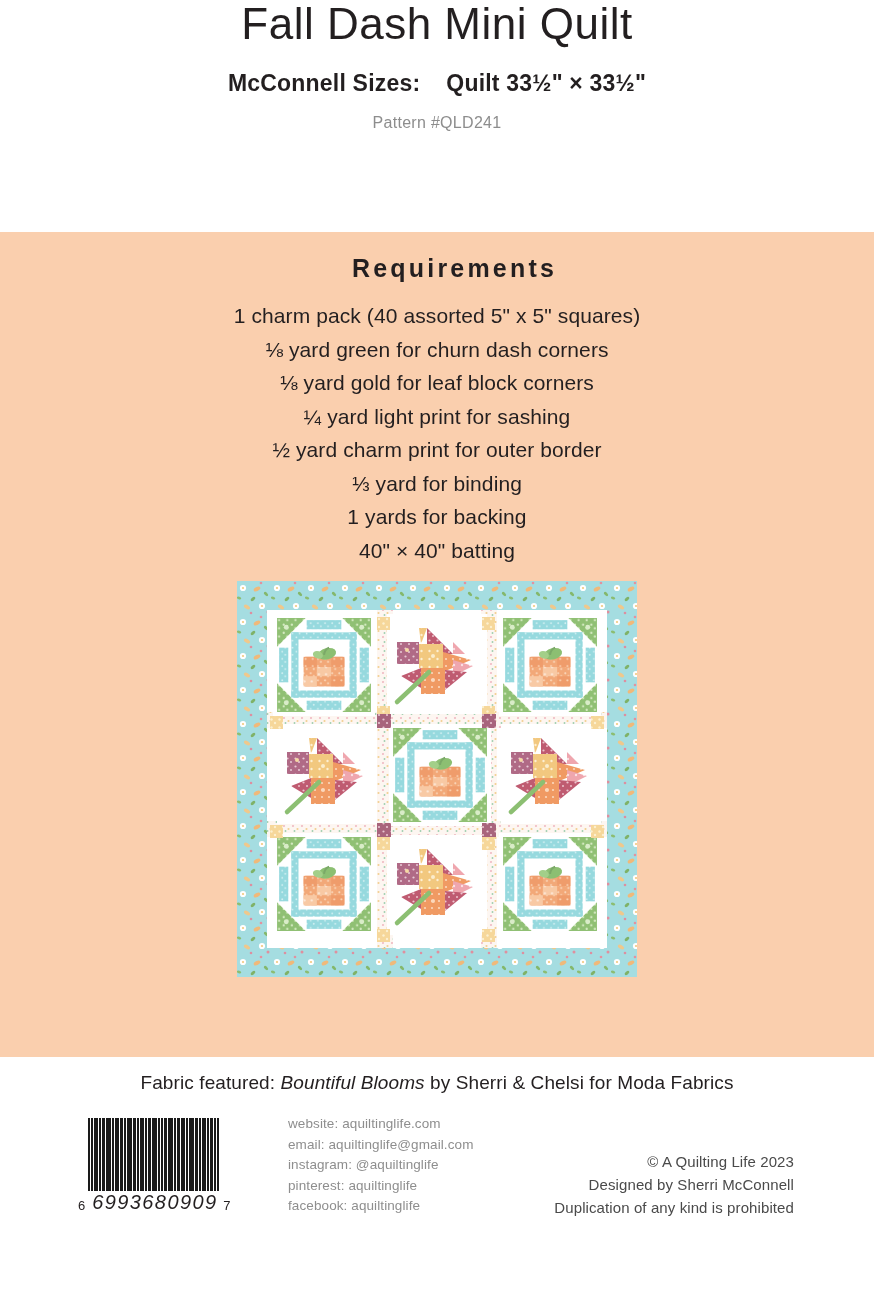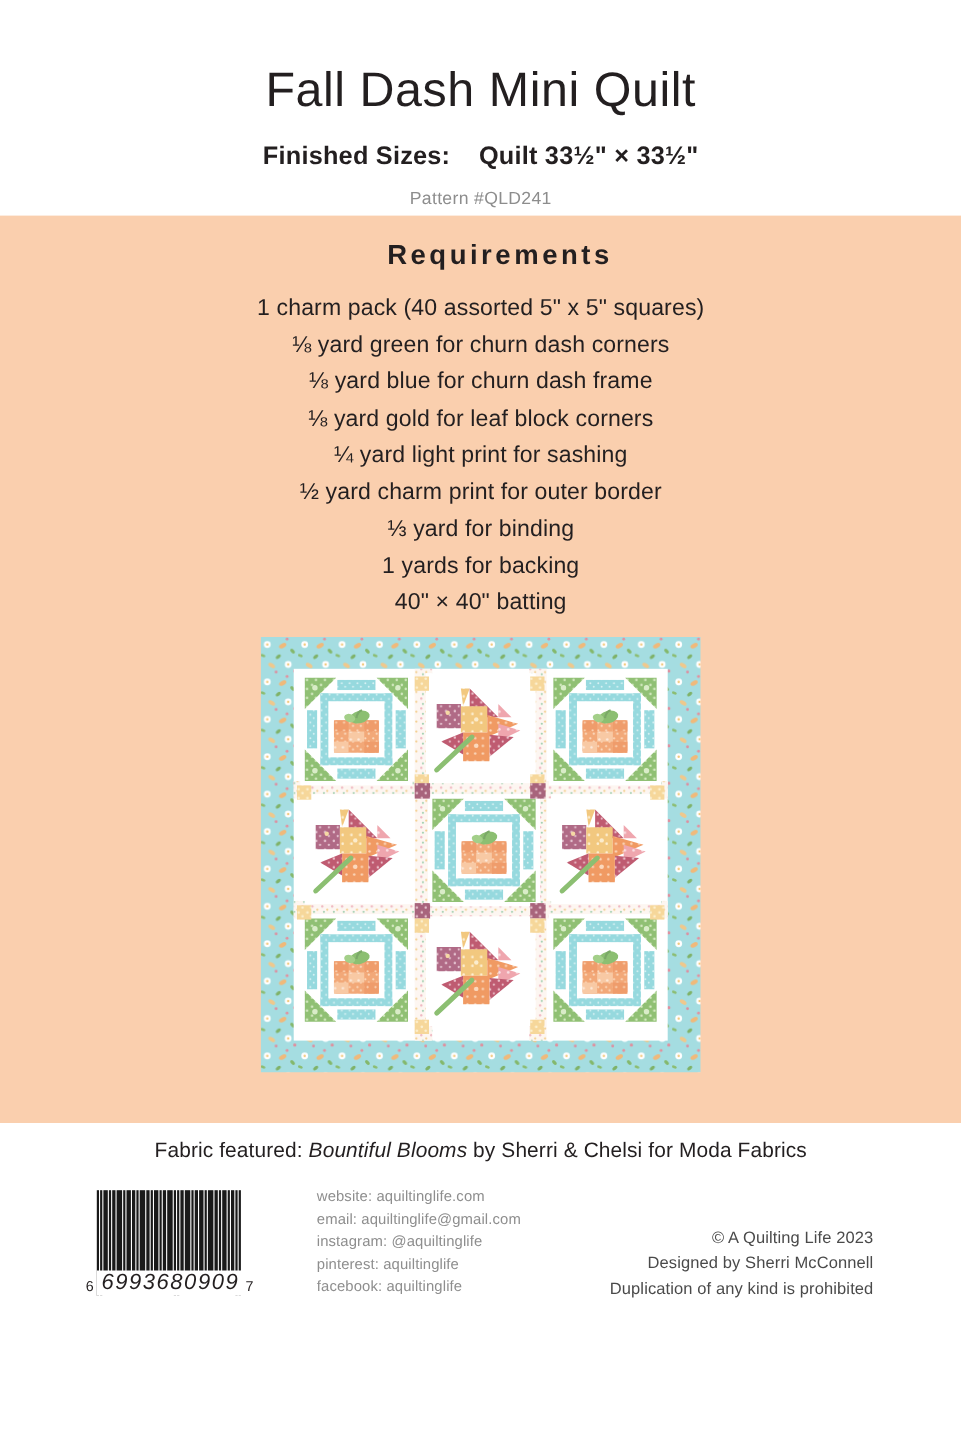--- a/index.html
+++ b/index.html
@@ -9,24 +9,23 @@
     height: 1300px;
     background: #ffffff;
     font-family: "Liberation Sans", sans-serif;
     color: #231f20;
     overflow: hidden;
     position: relative;
   }
 
   
   .header {
-    height: 196px;
+    height: 232px;
     background: #ffffff;
     text-align: center;
-    padding-top: 58px;
   }
   .quilt-title {
     font-size: 44px;
     font-weight: 400;
     letter-spacing: 0.5px;
     color: #231f20;
     line-height: 1.1;
   }
   .finished-sizes {
     margin-top: 22px;
@@ -157,31 +156,30 @@
     color: #4a4a4a;
     letter-spacing: 0.1px;
   }
 </style>
 </head>
 <body>
 
 <div class="header">
   <div class="quilt-title">Fall Dash Mini Quilt</div>
   <div class="finished-sizes">
-    <span>Finished Sizes:</span><span class="fs-gap"></span><span>Quilt 33½" × 33½"</span>
+    <span>McConnell Sizes:</span><span class="fs-gap"></span><span>Quilt 33½" × 33½"</span>
   </div>
   <div class="pattern-num">Pattern #QLD241</div>
 </div>
 
 <div class="peach-band">
   <div class="req-heading">Requirements</div>
   <ul class="req-list">
     <li>1  charm pack (40 assorted 5" x 5" squares)</li>
     <li>⅛ yard green for churn dash corners</li>
-    <li>⅛ yard blue for churn dash frame</li>
     <li>⅛ yard gold for leaf block corners</li>
     <li>¼ yard light print for sashing</li>
     <li>½ yard charm print for outer border</li>
     <li>⅓ yard for binding</li>
     <li>1 yards for backing</li>
     <li>40" × 40" batting</li>
   </ul>
 
   <div class="quilt-wrap">
     <svg class="quilt" viewBox="0 0 400 396">

